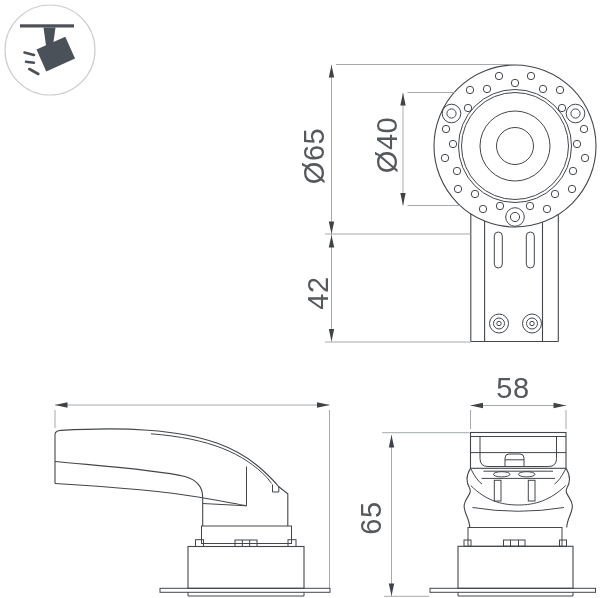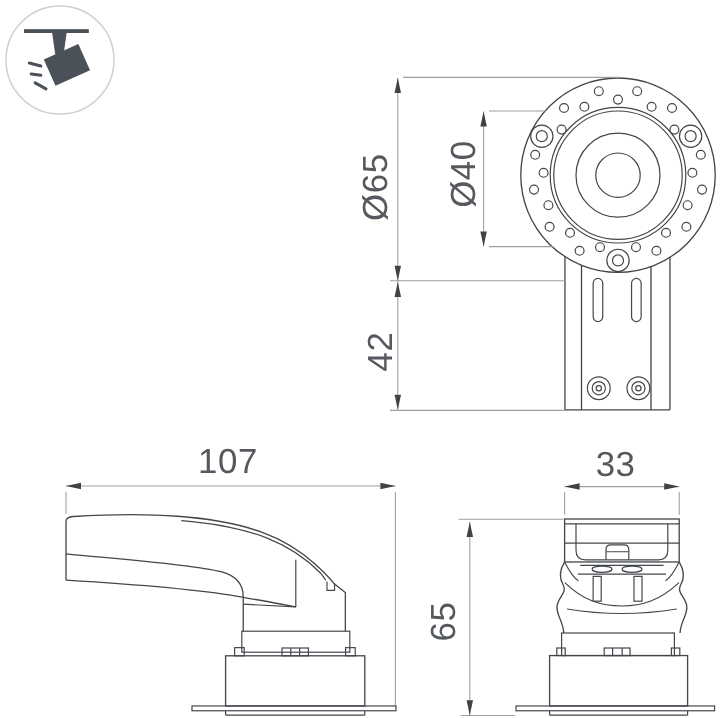--- a/index.html
+++ b/index.html
@@ -207,17 +207,16 @@
         <rect x="458" y="546.3" width="115" height="42" class="part"></rect>
         <rect x="430" y="588.3" width="165.5" height="4" class="part-thin"></rect>
         <path d="M458,592.3 V596 M573,592.3 V596 M458,596 H573" class="part-thin"></path>
       </g>
     </g>
   </svg>
 
   <div class="dim-label rot" style="left:314px;top:156px;">Ø65</div>
   <div class="dim-label rot" style="left:387px;top:145px;">Ø40</div>
   <div class="dim-label rot" style="left:318px;top:293px;">42</div>
-  <div class="dim-label" style="left:190px;top:386px;">107</div>
-  <div class="dim-label" style="left:513px;top:388px;">33</div>
+  <div class="dim-label" style="left:513px;top:388px;">58</div>
   <div class="dim-label rot" style="left:371px;top:518px;">65</div>
 
 </div>
 
 </body></html>

